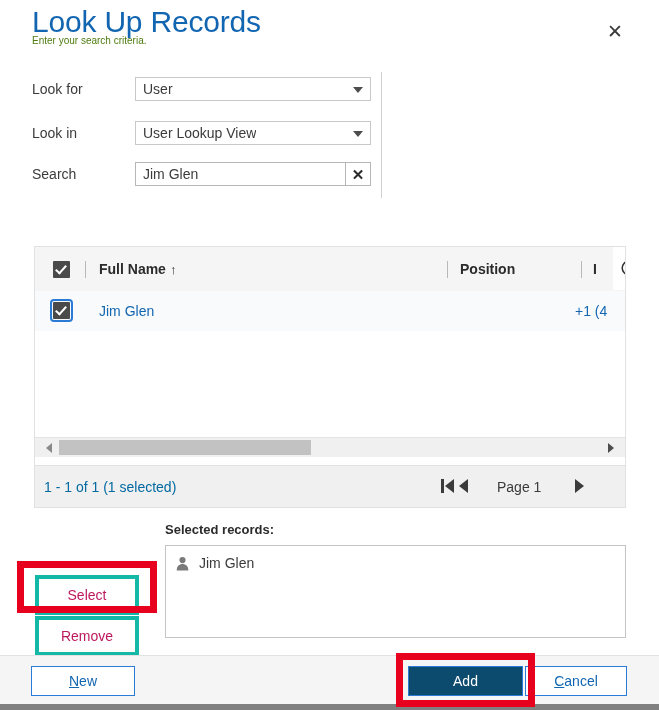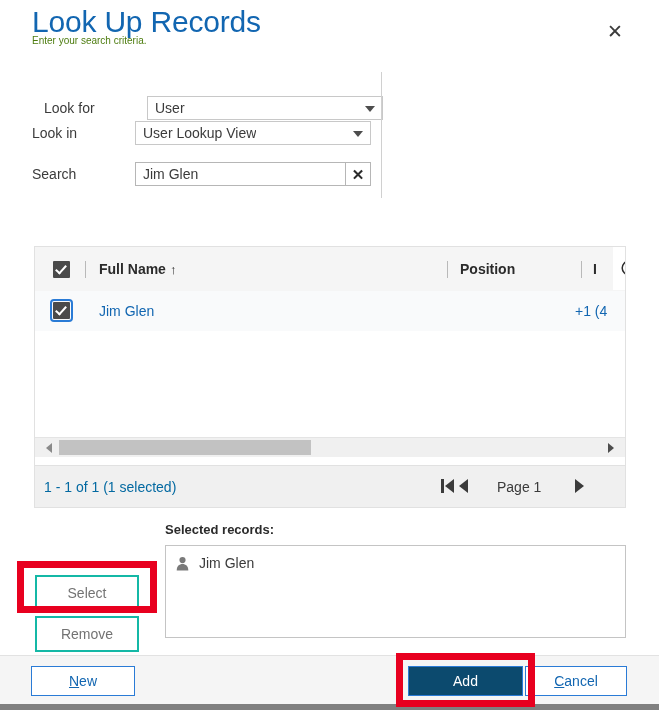--- a/index.html
+++ b/index.html
@@ -344,23 +344,23 @@
     color: #3b3b3b;
     white-space: nowrap;
   }
 
   
   .side-btn {
     position: absolute;
     left: 35px;
     width: 104px;
     height: 28px;
-    border: 2px solid #14b8a6;
-    background: #ffffff;
-    color: #737373;
+    border: 4px solid #14b8a6;
+    background: #ffffff;
+    color: #be185d;
     font-size: 14px;
     font-family: "Liberation Sans", sans-serif;
     display: flex; align-items: center; justify-content: center;
     cursor: pointer;
     box-sizing: border-box;
     padding: 16px;
   }
   #select-button { top: 575px; }
   #remove-button { top: 616px; text-align: center; }
 
@@ -413,21 +413,21 @@
 <body>
 
 <div id="dialog-header">
   <div id="page-title">Look Up Records</div>
   <div id="page-subtitle">Enter your search criteria.</div>
   <div id="close-button">✕</div>
 </div>
 
 <div id="criteria-form">
 
-  <div class="form-row" style="top:24px;margin-left:12px;">
+  <div class="form-row" style="top:5px;">
     <span class="form-label">Look for</span>
     <div class="form-control">
       <span class="ctrl-text">User</span>
       <span class="caret-down"></span>
     </div>
   </div>
 
   <div class="form-row" style="top:49px;">
     <span class="form-label">Look in</span>
     <div class="form-control">

